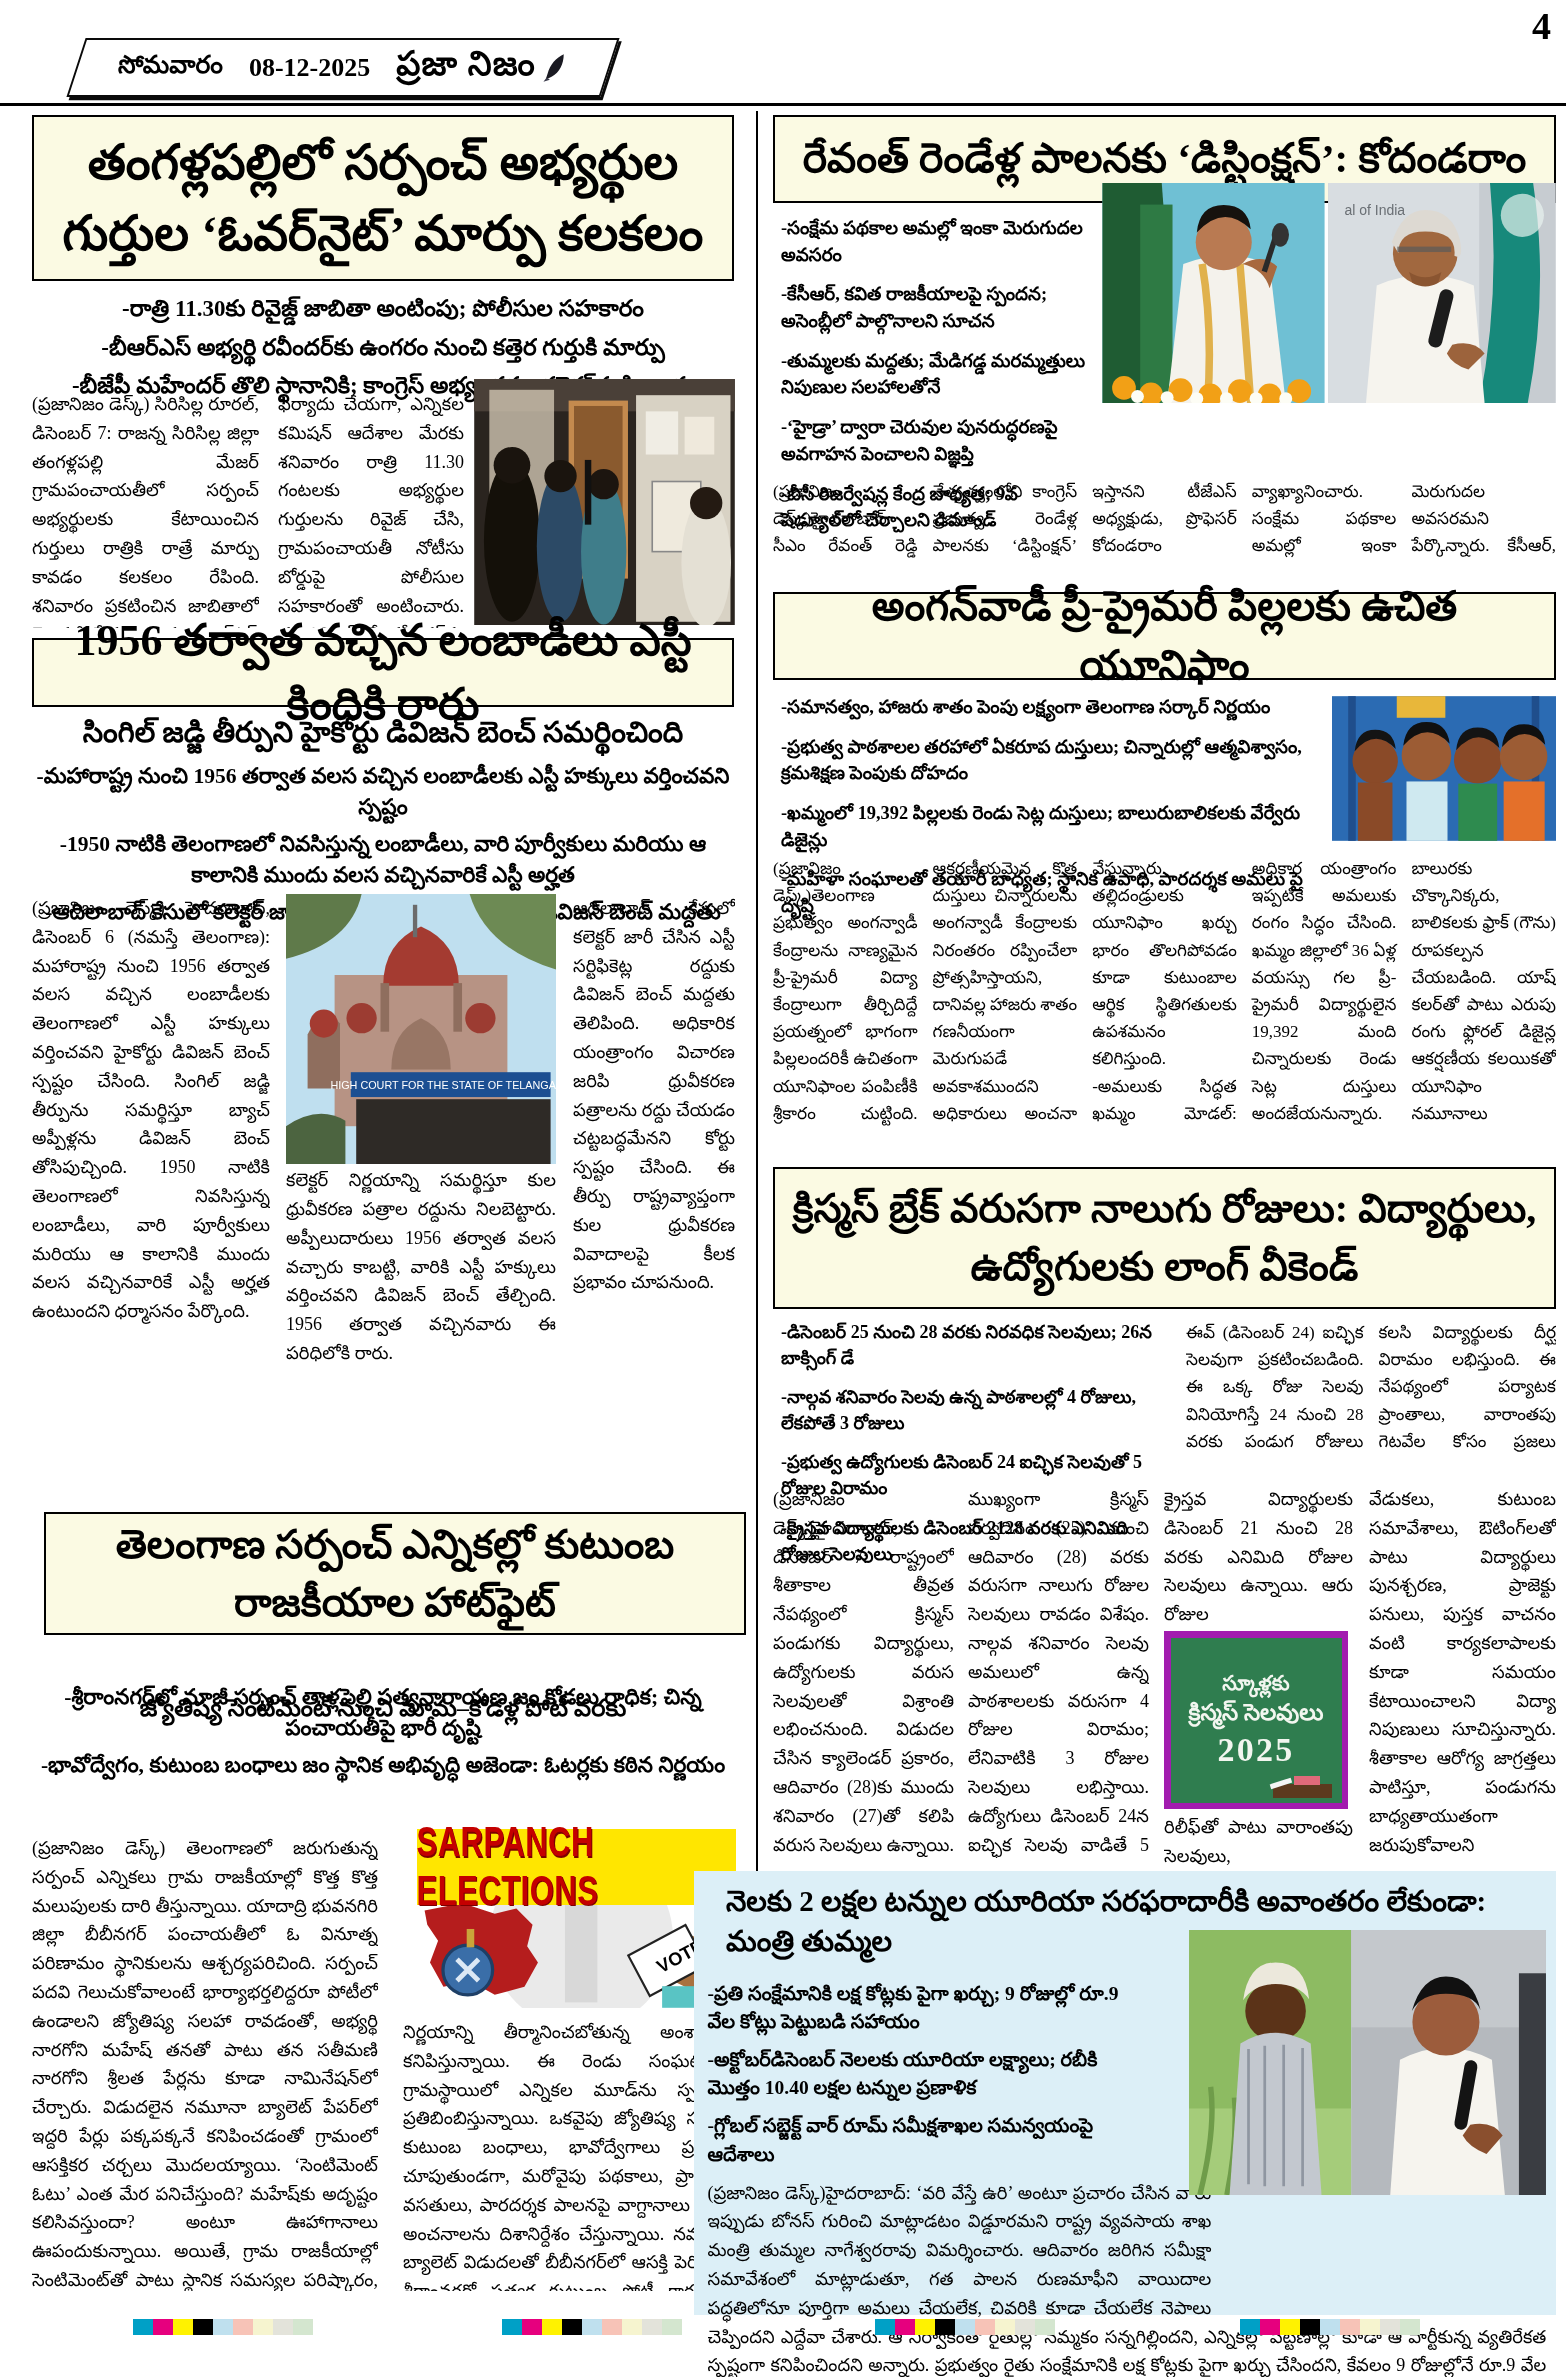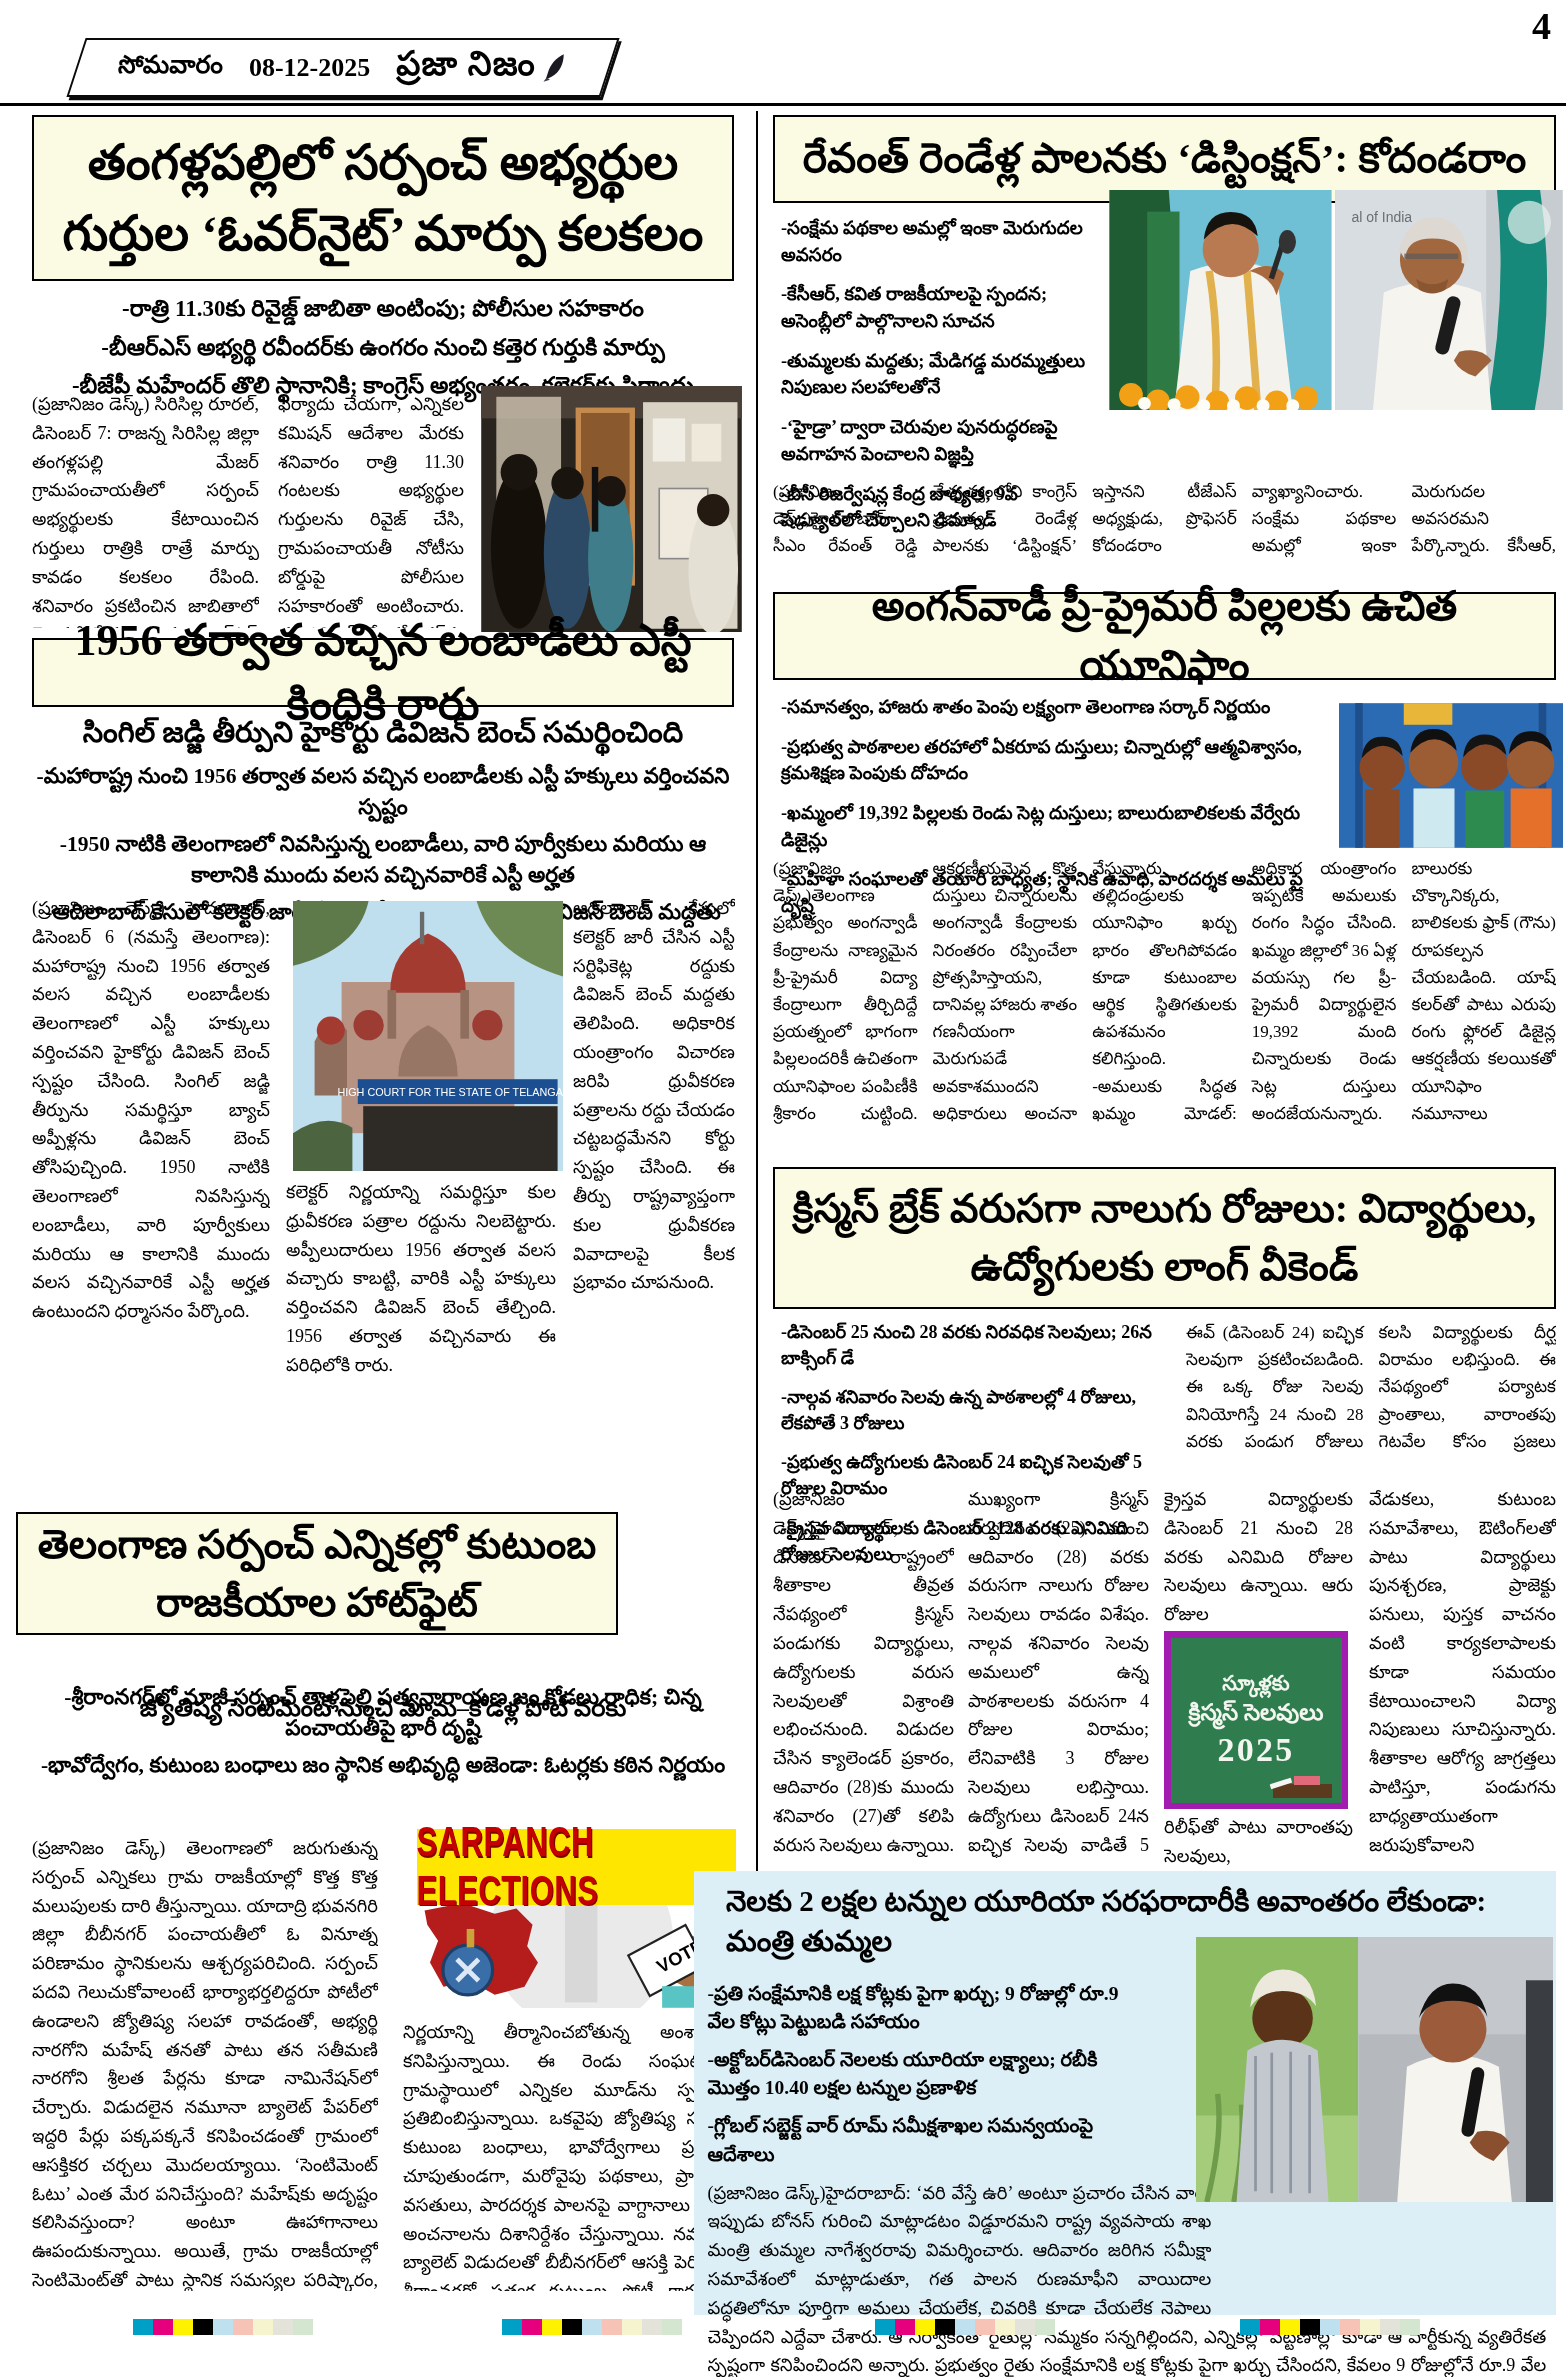--- a/index.html
+++ b/index.html
@@ -21,21 +21,21 @@
   .hl-box{background:#fbfae3;border:2.7px solid #000;display:flex;align-items:center;justify-content:center;
           text-align:center;font-weight:bold;line-height:1.45;padding:12px 16px;box-sizing:border-box;}
   .deck{font-weight:bold;text-align:center;}
   .subs{font-weight:bold;text-align:center;line-height:1.45;}
   .subs div{margin-bottom:5.4px;}
   .subs-left{font-weight:bold;text-align:left;line-height:1.45;}
   .subs-left div{margin-bottom:13px;}
   .btxt{font-size:18px;line-height:1.6;text-align:justify;overflow:hidden;}
   .cols5{column-count:5;column-gap:15px;}
   .cols2{column-count:2;column-gap:15px;}
-  figure{margin:7px;}
+  figure{margin:0;}
   
   #sarpanch-banner{background:#ffe600;display:flex;align-items:center;justify-content:center;}
   #sarpanch-banner span{font-family:"Liberation Sans",sans-serif;font-weight:900;font-size:31px;
      color:#c40000;letter-spacing:0.5px;transform:scaleY(1.35);text-shadow:1.1px 1.1px 0 #7d0000;}
   
   .board-frame{background:#a21caf;padding:6.5px;box-sizing:border-box;width:184px;height:178px;}
   .board-green{background:#2f7d4f;width:100%;height:100%;display:flex;flex-direction:column;
      align-items:center;justify-content:center;color:#f2f6ef;text-align:center;position:relative;}
   .board-l1{font-size:20.5px;font-weight:bold;}
   .board-l2{font-size:23px;font-weight:bold;}
@@ -136,21 +136,21 @@
         <rect x="130" y="380" width="360" height="120" fill="#2e2a26"></rect>
         <path d="M0 0 h140 q-20 90 -140 120 Z" fill="#5f7a4a"></path>
         <path d="M500 0 h-160 q30 100 160 140 Z" fill="#6d8a54"></path>
         <path d="M0 430 q60-40 110-10 v80 H0 Z" fill="#4c6440"></path>
       </svg>
     </figure>
     <div class="btxt" style="height:286px;margin-top:2.2px;">కలెక్టర్ నిర్ణయాన్ని సమర్థిస్తూ కుల ధ్రువీకరణ పత్రాల రద్దును నిలబెట్టారు. అప్పీలుదారులు 1956 తర్వాత వలస వచ్చారు కాబట్టి, వారికి ఎస్టీ హక్కులు వర్తించవని డివిజన్ బెంచ్ తేల్చింది. 1956 తర్వాత వచ్చినవారు ఈ పరిధిలోకి రారు.</div>
   </div>
   <div class="btxt abs" style="left:573px;top:894px;width:162px;height:559px;">ఆదిలాబాద్ కేసులో కలెక్టర్ జారీ చేసిన ఎస్టీ సర్టిఫికెట్ల రద్దుకు డివిజన్ బెంచ్ మద్దతు తెలిపింది. అధికారిక యంత్రాంగం విచారణ జరిపి ధ్రువీకరణ పత్రాలను రద్దు చేయడం చట్టబద్ధమేనని కోర్టు స్పష్టం చేసింది. ఈ తీర్పు రాష్ట్రవ్యాప్తంగా కుల ధ్రువీకరణ వివాదాలపై కీలక ప్రభావం చూపనుంది.</div>
 
-  <div class="hl-box abs" style="left:16px;top:1512px;width:602px;height:123px;font-size:40px;">
+  <div class="hl-box abs" style="left:44px;top:1512px;width:702px;height:123px;font-size:40px;">
     <span>తెలంగాణ సర్పంచ్ ఎన్నికల్లో కుటుంబ రాజకీయాల హాట్‌ఫైట్</span>
   </div>
   <div class="deck abs" style="left:32px;top:1695px;width:702px;font-size:24px;">జ్యోతిష్య సెంటిమెంట్ నుంచి మామ–కోడళ్ల పోటీ వరకు</div>
   <div class="subs abs" style="left:32px;top:1682px;width:702px;font-size:21.6px;">
     <div>-శ్రీరాంనగర్‌లో మాజీ సర్పంచ్ తాళ్లపెల్లి సత్యనారాయణ జం కోడలు రాధిక; చిన్న పంచాయతీపై భారీ దృష్టి</div>
     <div>-భావోద్వేగం, కుటుంబ బంధాలు జం స్థానిక అభివృద్ధి అజెండా: ఓటర్లకు కఠిన నిర్ణయం</div>
   </div>
   <div class="btxt abs" style="left:32px;top:1834px;width:346px;height:457px;">(ప్రజానిజం డెస్క్) తెలంగాణలో జరుగుతున్న సర్పంచ్ ఎన్నికలు గ్రామ రాజకీయాల్లో కొత్త కొత్త మలుపులకు దారి తీస్తున్నాయి. యాదాద్రి భువనగిరి జిల్లా బీబీనగర్ పంచాయతీలో ఓ వినూత్న పరిణామం స్థానికులను ఆశ్చర్యపరిచింది. సర్పంచ్ పదవి గెలుచుకోవాలంటే భార్యాభర్తలిద్దరూ పోటీలో ఉండాలని జ్యోతిష్య సలహా రావడంతో, అభ్యర్థి నారగోని మహేష్ తనతో పాటు తన సతీమణి నారగోని శ్రీలత పేర్లను కూడా నామినేషన్‌లో చేర్చారు. విడుదలైన నమూనా బ్యాలెట్ పేపర్‌లో ఇద్దరి పేర్లు పక్కపక్కనే కనిపించడంతో గ్రామంలో ఆసక్తికర చర్చలు మొదలయ్యాయి. ‘సెంటిమెంట్ ఓటు’ ఎంత మేర పనిచేస్తుంది? మహేష్‌కు అదృష్టం కలిసివస్తుందా? అంటూ ఊహాగానాలు ఊపందుకున్నాయి. అయితే, గ్రామ రాజకీయాల్లో సెంటిమెంట్‌తో పాటు స్థానిక సమస్యల పరిష్కారం, అభివృద్ధి హామీలు కూడా ఓటర్ల నిర్ణయాన్ని ప్రభావితం చేయనున్నాయనే అభిప్రాయం వ్యక్తమవుతోంది. జగిత్యాల జిల్లా రాయికల్ మండలం శ్రీరాంనగర్ పంచాయతీలో కుటుంబ రాజకీయాలు తారస్థాయికి చేరాయి. 253 మంది ఓటర్లున్న ఈ చిన్న పంచాయతీలో మాజీ సర్పంచ్ తాళ్లపెల్లి సత్యనారాయణ, అతని కోడలు రాధిక నేరుగా సర్పంచ్ పదవికి బరిలో దిగారు. మొదట సత్యనారాయణ కుమారుడు శ్రీరామ్ కూడా పోటీకి నిలిచినా, నామినేషన్ ఉపసంహరణ సమయంలో తప్పుకోవడంతో రంగంలో మామకోడళ్ల మధ్య ప్రత్యక్ష పోటీ తప్పనిసరి అయింది. వీరితో పాటు మరో ఇద్దరు అభ్యర్థులు కూడా మైదానంలో ఉండటంతో, ఓటు విభజన ఎలా జరుగుతుందన్నది కీలకంగా మారింది. ఒకే కుటుంబంలో ప్రభావం, పంచాయతీ అభివృద్ధిపై గత పనితీరు, ముందస్తు వాగ్దానాలు ఇవన్నీ ఓటర్ల తుది</div>
   <div class="abs" style="left:403px;top:1829px;width:332px;">
     <div id="sarpanch-banner" style="width:319px;height:76px;margin-left:13.5px;">

